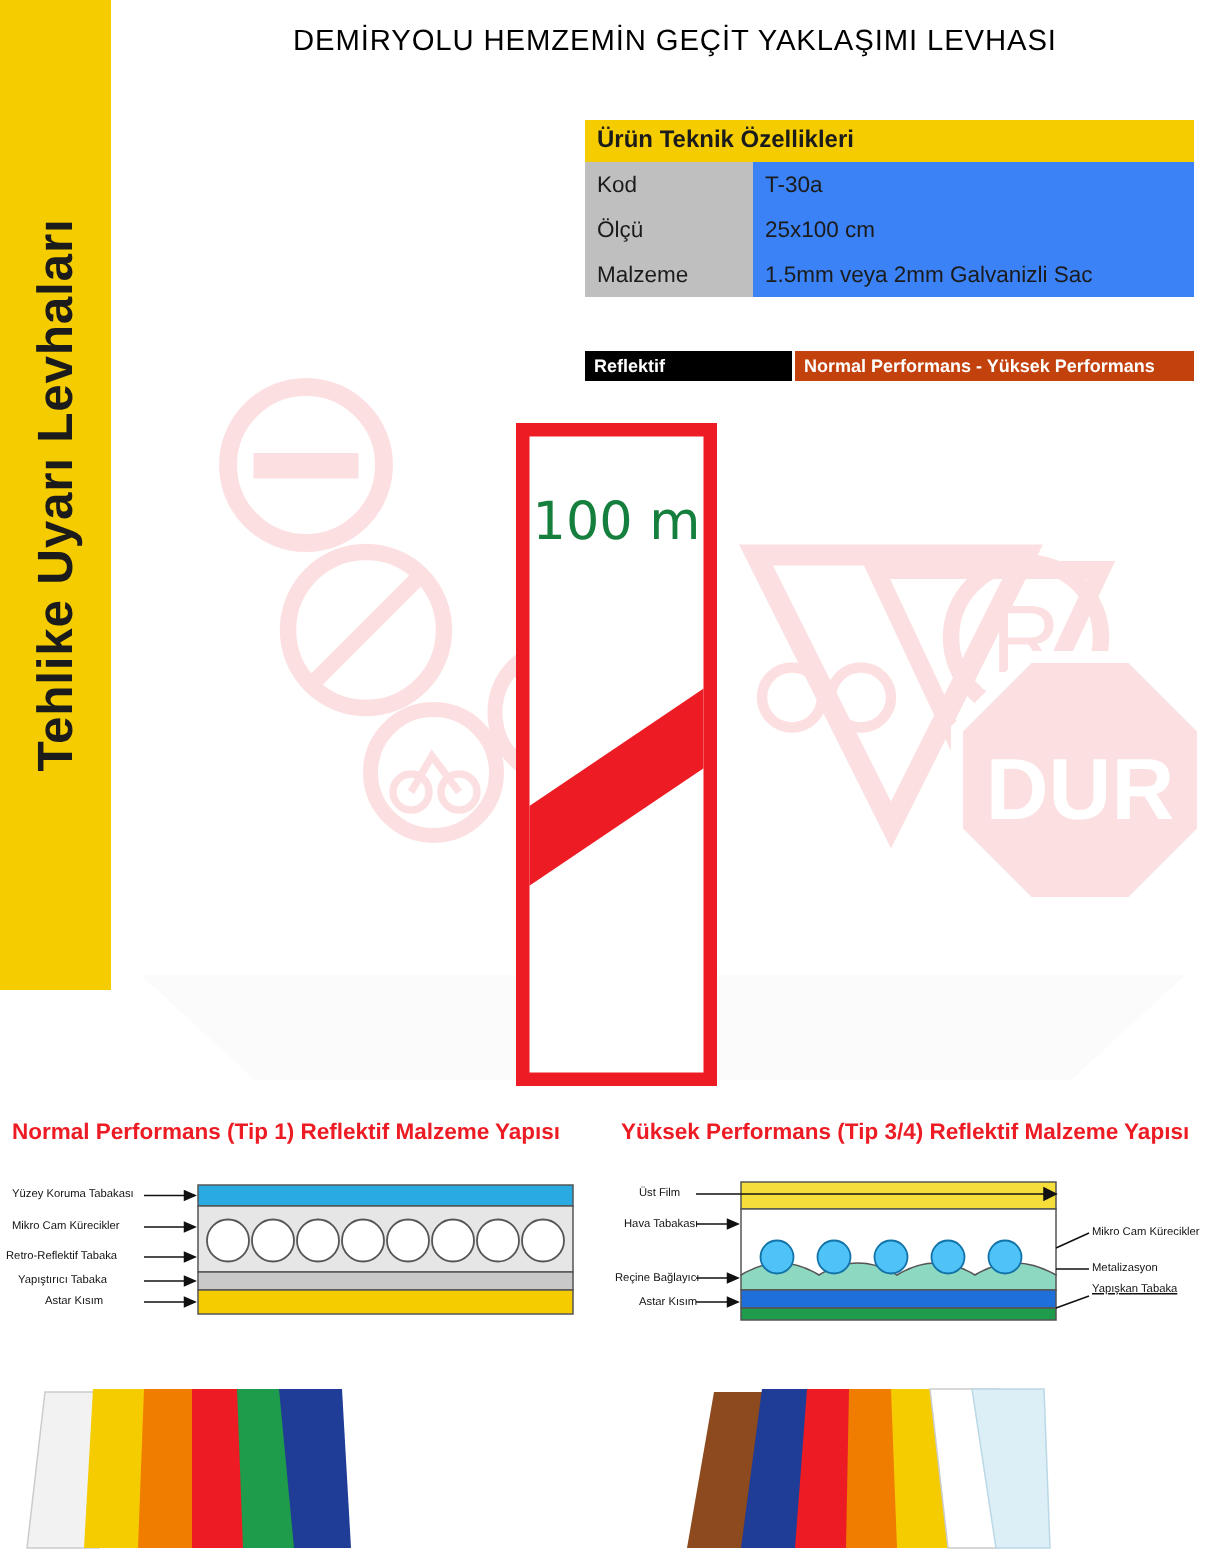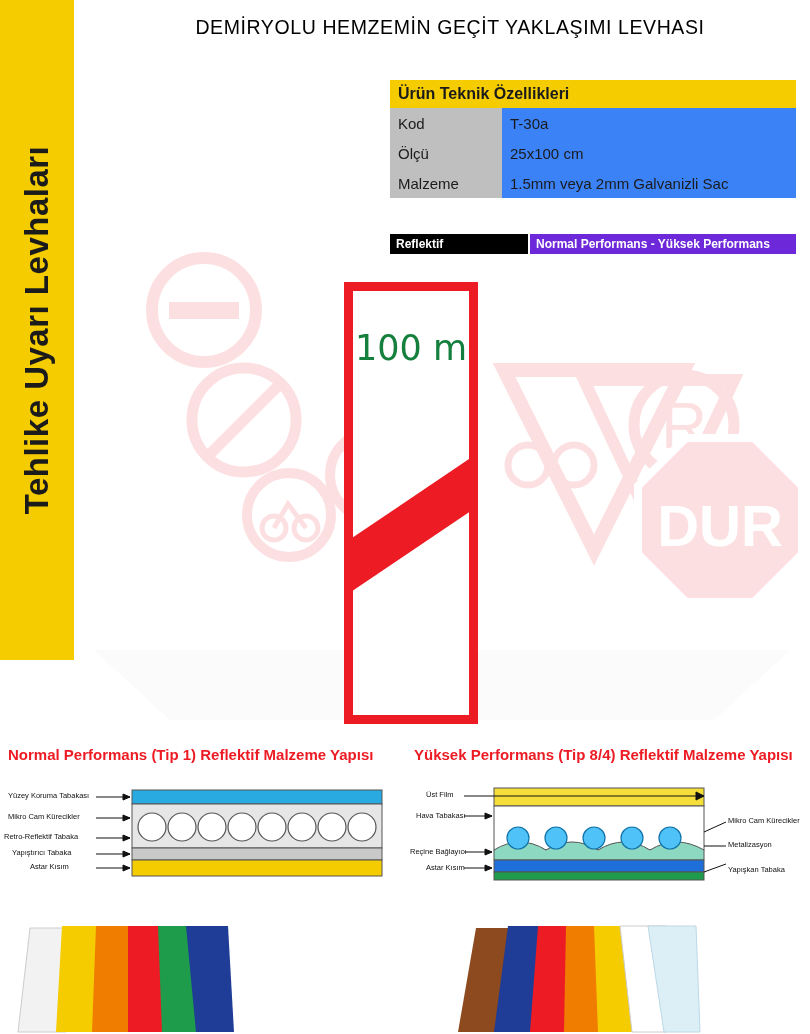--- a/index.html
+++ b/index.html
@@ -86,21 +86,21 @@
     font-size: 12px;
     color: #ffffff;
     font-weight: bold;
   }
   #reflective-row .lbl {
     background: #000000;
     width: 138px;
     padding: 3px 6px;
   }
   #reflective-row .vals {
-    background: #6d28d9;
+    background: #c2410c;
     flex: 1;
     padding: 3px 6px;
     border-left: 2px solid #ffffff;
   }
 
   
   #watermarks {
     position: absolute;
     left: 74px; top: 250px;
     width: 736px; height: 470px;
@@ -259,21 +259,21 @@
 
 <div id="sign-graphic">
   <div class="plate"></div>
   <div class="stripe">
       <i></i>
     </div>
   <div id="sign-distance">100 m</div>
 </div>
 
 <div class="sec-head" id="sec-head-left">Normal Performans (Tip 1) Reflektif Malzeme Yapısı</div>
-<div class="sec-head" id="sec-head-right">Yüksek Performans (Tip 8/4) Reflektif Malzeme Yapısı</div>
+<div class="sec-head" id="sec-head-right">Yüksek Performans (Tip 3/4) Reflektif Malzeme Yapısı</div>
 
 <div class="diagram" id="diagram-left">
   <svg viewBox="0 0 404 120" width="404" height="120">
 
     <rect x="132" y="10" width="250" height="14" fill="#29ABE2" stroke="#555" stroke-width="1"></rect>
     <rect x="132" y="24" width="250" height="44" fill="#E6E6E6" stroke="#555" stroke-width="1"></rect>
     <rect x="132" y="68" width="250" height="12" fill="#C9C9C9" stroke="#555" stroke-width="1"></rect>
     <rect x="132" y="80" width="250" height="16" fill="#F5CC00" stroke="#555" stroke-width="1"></rect>
 
     <g fill="#ffffff" stroke="#555" stroke-width="1.2">
@@ -334,21 +334,21 @@
       <line x1="300" y1="66" x2="322" y2="66"></line>
       <line x1="300" y1="92" x2="322" y2="84"></line>
     </g>
   </svg>
   <div class="dlabel" style="left:22px;  top:10px;">Üst Film</div>
   <div class="dlabel" style="left:12px;  top:31px;text-align:right;">Hava Tabakası</div>
   <div class="dlabel" style="left:6px;   top:67px;">Reçine Bağlayıcı</div>
   <div class="dlabel" style="left:22px;  top:83px;">Astar Kısım</div>
   <div class="dlabel" style="left:324px; top:36px;">Mikro Cam Kürecikler</div>
   <div class="dlabel" style="left:324px; top:60px;">Metalizasyon</div>
-  <div class="dlabel" style="left:324px; top:85px;">Yapışkan Tabaka</div>
+  <div class="dlabel" style="left:324px; top:74px;text-decoration:underline;">Yapışkan Tabaka</div>
 </div>
 
 <svg id="swatches-left" viewBox="0 0 404 126">
   <g>
       <polygon points="30,20 96,20 66,124 18,124" fill="#F2F2F2" stroke="#CCC"></polygon>
     </g>
   <g>
       <polygon points="62,18 124,18 104,124 56,124" fill="#F5CC00"></polygon>
     </g>
   <g>

